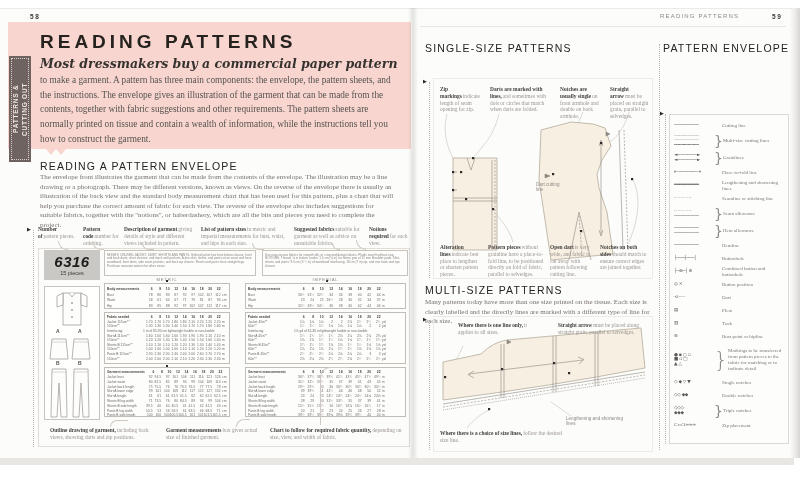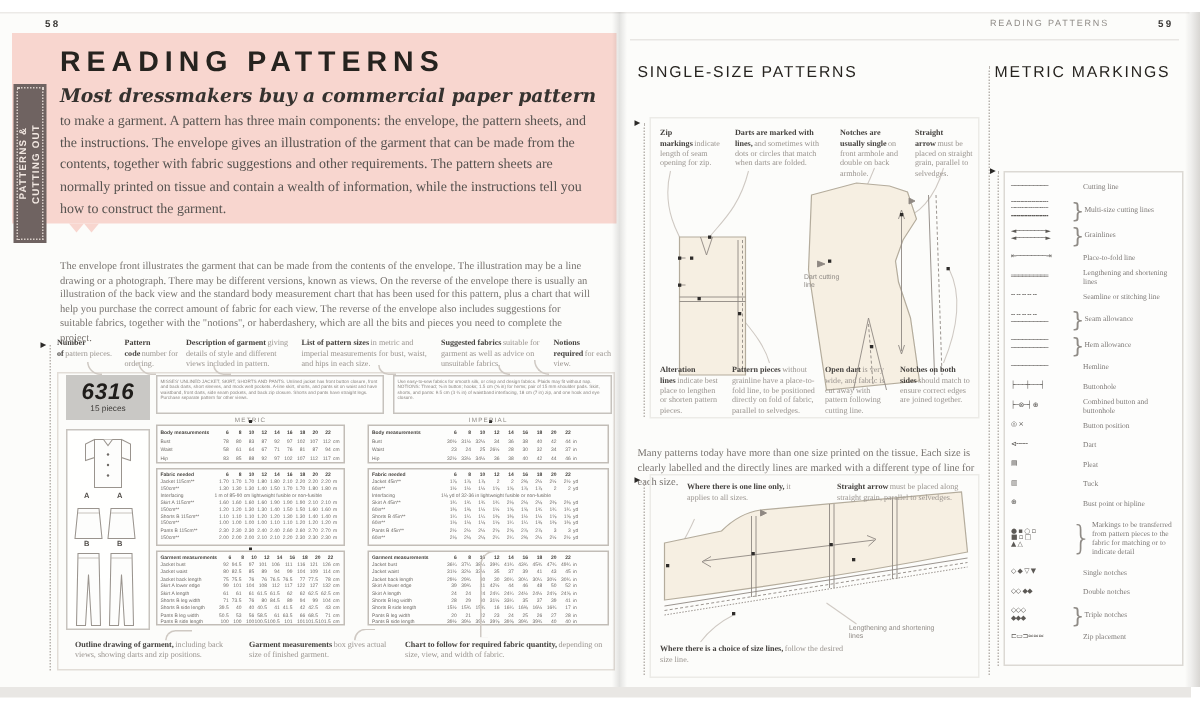--- a/index.html
+++ b/index.html
@@ -74,20 +74,21 @@
   <div class="abs pinkblock" style="left:8px;top:22px;width:403px;height:127px"></div>
   <div class="abs notch" style="left:46px;top:149px"></div>
   <div class="abs notch" style="left:56px;top:149px"></div>
   <div class="abs tab" style="left:9px;top:56px;width:22px;height:106px">
     <div class="tab-inner">PATTERNS &amp;
 CUTTING OUT</div>
   </div>
   <div class="abs title" style="left:40px;top:31px">READING PATTERNS</div>
   <p class="abs intro" style="left:40px;top:57px;width:362px"><span class="lead">Most dressmakers buy a commercial paper pattern</span><span> to make a garment. A pattern has three main components: the envelope, the pattern sheets, and the instructions. The envelope gives an illustration of the garment that can be made from the contents, together with fabric suggestions and other requirements. The pattern sheets are normally printed on tissue and contain a wealth of information, while the instructions tell you how to construct the garment.</span></p>
 
+  <div class="abs sechead" style="left:40px;top:160px">READING A PATTERN ENVELOPE</div>
   <p class="abs secbody" style="left:40px;top:173px;width:356px">The envelope front illustrates the garment that can be made from the contents of the envelope. The illustration may be a line drawing or a photograph. There may be different versions, known as views. On the reverse of the envelope there is usually an illustration of the back view and the standard body measurement chart that has been used for this pattern, plus a chart that will help you purchase the correct amount of fabric for each view. The reverse of the envelope also includes suggestions for suitable fabrics, together with the "notions", or haberdashery, which are all the bits and pieces you need to complete the project.</p>
 
   <div class="abs marker" style="left:27px;top:226px">▶</div>
   <div class="abs dotline" style="left:33px;top:230px;height:217px"></div>
   <div class="abs envbox" style="left:38px;top:248px;width:372px;height:199px"></div>
 
   <div class="abs annhost" style="left:38px;top:226px;width:368px;grid-template-columns:40px 36px 72px 88px 70px 46px;gap:0 5px">
 
   <div class="ann"><b>Number of</b><span>pattern pieces.</span></div>
       <div class="ann"><b>Pattern code</b><span>number for ordering.</span></div>
@@ -1011,20 +1012,21 @@
     </div>
   <div class="abs small-label" style="left:536px;top:182px;width:28px">Dart cutting line</div>
   <div class="abs annhost" style="left:440px;top:244px;width:208px;grid-template-columns:42px 56px 44px 48px;gap:0 6px">
 
   <div class="ann"><b>Alteration lines</b><span>indicate best place to lengthen or shorten pattern pieces.</span></div>
       <div class="ann"><b>Pattern pieces</b><span>without grainline have a place-to-fold line, to be positioned directly on fold of fabric, parallel to selvedges.</span></div>
       <div class="ann"><b>Open dart</b><span>is very wide, and fabric is cut away with pattern following cutting line.</span></div>
       <div class="ann"><b>Notches on both sides</b><span>should match to ensure correct edges are joined together.</span></div>
     </div>
 
+  <div class="abs sechead" style="left:425px;top:284px">MULTI-SIZE PATTERNS</div>
   <p class="abs secbody" style="left:425px;top:298px;width:228px">Many patterns today have more than one size printed on the tissue. Each size is clearly labelled and the directly lines are marked with a different type of line for each size.</p>
   <div class="abs marker" style="left:423px;top:316px">▶</div>
   <div class="abs dotline" style="left:429px;top:320px;height:130px"></div>
   <div class="abs framebox" style="left:433px;top:316px;width:220px;height:136px"></div>
 
   <svg class="abs" style="left:433px;top:316px" width="220" height="136" viewBox="0 0 220 136">
     <g stroke="#cfc9c3" fill="none" stroke-width="0.7">
       <path d="M30,30 C24,44 18,52 14,60"></path>
       <path d="M150,26 C146,40 140,50 136,56"></path>
       <path d="M138,100 L118,86"></path>
@@ -1058,21 +1060,21 @@
   </svg>
 
   <div class="abs annhost" style="left:458px;top:322px;width:186px;grid-template-columns:76px 86px;gap:0 24px">
 
   <div class="ann"><b>Where there is one line only,</b><span>it applies to all sizes.</span></div>
       <div class="ann"><b>Straight arrow</b><span>must be placed along straight grain, parallel to selvedges.</span></div>
     </div>
   <div class="abs small-label" style="left:566px;top:416px;width:64px">Lengthening and shortening lines</div>
   <div class="abs ann" style="left:440px;top:430px;width:124px"><b>Where there is a choice of size lines,</b><span>follow the desired size line.</span></div>
 
-  <div class="abs sechead" style="left:663px;top:42px">METRIC MARKINGS</div>
+  <div class="abs sechead" style="left:663px;top:42px">PATTERN ENVELOPE</div>
   <div class="abs marker" style="left:660px;top:110px">▶</div>
   <div class="abs dotline" style="left:665px;top:114px;height:330px"></div>
   <div class="abs mlist" style="left:669px;top:114px;width:120px;height:330px;padding:4px 0">
 
       <div class="mrow">
         <span class="msym">──────────</span>
         <span class="mbrace"></span>
         <span class="mlbl">Cutting line</span>
       </div>
 

